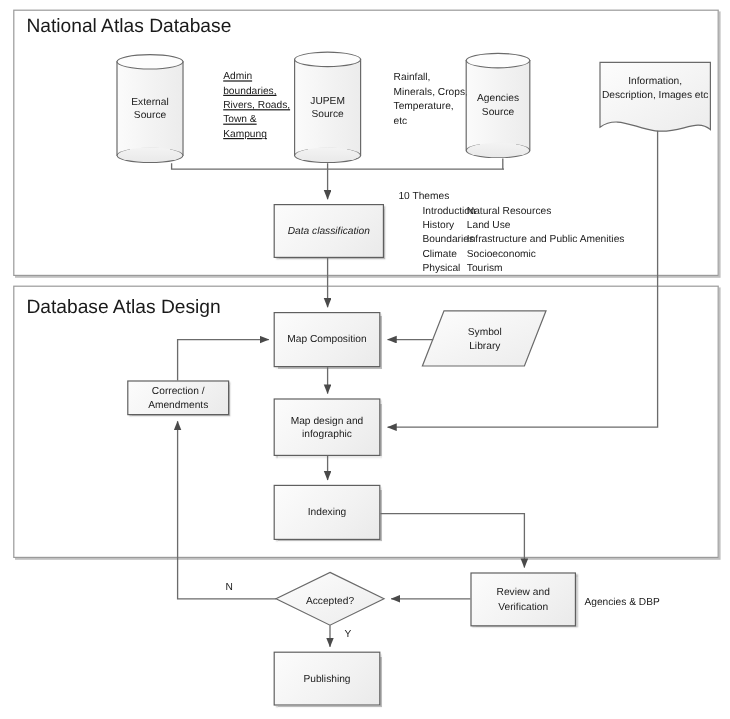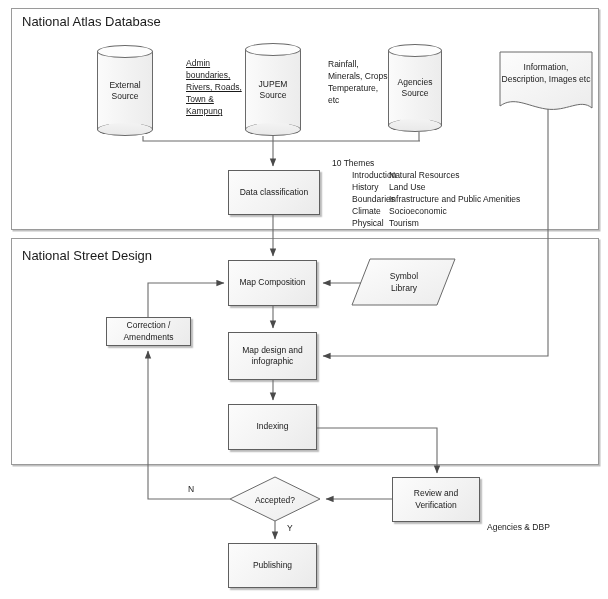--- a/index.html
+++ b/index.html
@@ -9,21 +9,21 @@
     color:#1a1a1a;
   }
   #diagram{position:absolute;left:0;top:0;width:608px;height:599px;}
 
   
   .section{
     position:absolute;border:1px solid #9a9a9a;background:transparent;
     box-shadow:1.5px 1.5px 0 rgba(140,140,140,.55);
   }
   .section-title{
-    position:absolute;font-size:13px;color:#1a1a1a;white-space:nowrap;
+    position:absolute;font-size:16px;color:#1a1a1a;white-space:nowrap;
   }
 
   
   .node{
     position:absolute;box-sizing:border-box;
     border:1px solid #5f5f5f;
     background:linear-gradient(135deg,#fcfcfc 0%,#f2f2f2 60%,#eaeaea 100%);
     box-shadow:1.6px 1.6px 1.2px rgba(120,120,120,.5);
     display:flex;align-items:center;justify-content:center;text-align:center;
     font-size:8.5px;line-height:1.35;color:#1a1a1a;padding:2px;
@@ -114,37 +114,37 @@
         <path d="M0,0 L8,3.2 L0,6.4 z" fill="#4a4a4a"></path>
       </marker>
     </defs>
     <g>
       <path d="M500,52 L592,52 L592,108 C580,98 567,112 546,109 C527,106 514,96 500,106 Z" fill="url(#docgrad)" stroke="#6a6a6a" stroke-width="1"></path>
     </g>
   </svg>
   <div class="freetext" style="left:501px;top:61px;width:90px;text-align:center;line-height:1.45;">Information, Description, Images etc</div>
 
   <div class="node" style="left:228px;top:170px;width:92px;height:45px;">
-    <span style="white-space:pre-line;">Data classification</span>
+    <span style="white-space:pre-line;font-style:italic;">Data classification</span>
   </div>
 
   <div class="freetext" style="left:332px;top:157px;">10 Themes</div>
   <div class="freetext" style="left:352px;top:169px;width:60px;">Introduction
 History
 Boundaries
 Climate
 Physical</div>
   <div class="freetext" style="left:389px;top:169px;width:200px;">Natural Resources
 Land Use
 Infrastructure and Public Amenities
 Socioeconomic
 Tourism</div>
 
   <div class="section" style="left:11px;top:238px;width:586px;height:225px;"></div>
-  <div class="section-title" style="left:22px;top:248px;">National Street Design</div>
+  <div class="section-title" style="left:22px;top:248px;">Database Atlas Design</div>
 
   <div class="node" style="left:228px;top:260px;width:89px;height:46px;">
     <span>Map Composition</span>
   </div>
 
   <svg class="layer">
     <g>
       <path d="M370,259 L455,259 L437,305 L352,305 Z" fill="url(#docgrad)" stroke="#6a6a6a" stroke-width="1"></path>
     </g>
   </svg>
@@ -170,21 +170,21 @@
       <path d="M275,477 L320,499 L275,521 L230,499 Z" fill="url(#docgrad)" stroke="#6a6a6a" stroke-width="1"></path>
     </g>
   </svg>
   <div class="freetext" style="left:240px;top:494px;width:70px;text-align:center;">Accepted?</div>
 
   <div class="node" style="left:392px;top:477px;width:88px;height:45px;">
     <span style="white-space:pre-line;">Review and
 Verification</span>
   </div>
 
-  <div class="freetext" style="left:487px;top:495px;white-space:nowrap;margin-top:26px;">Agencies &amp; DBP</div>
+  <div class="freetext" style="left:487px;top:495px;white-space:nowrap;">Agencies &amp; DBP</div>
 
   <div class="node" style="left:228px;top:543px;width:89px;height:45px;">
     <span>Publishing</span>
   </div>
 
   <div class="edge-label" style="left:188px;top:484px;">N</div>
   <div class="edge-label" style="left:287px;top:523px;">Y</div>
 
   <svg class="layer">
     <g fill="none" stroke="#6b6b6b" stroke-width="1.1">

